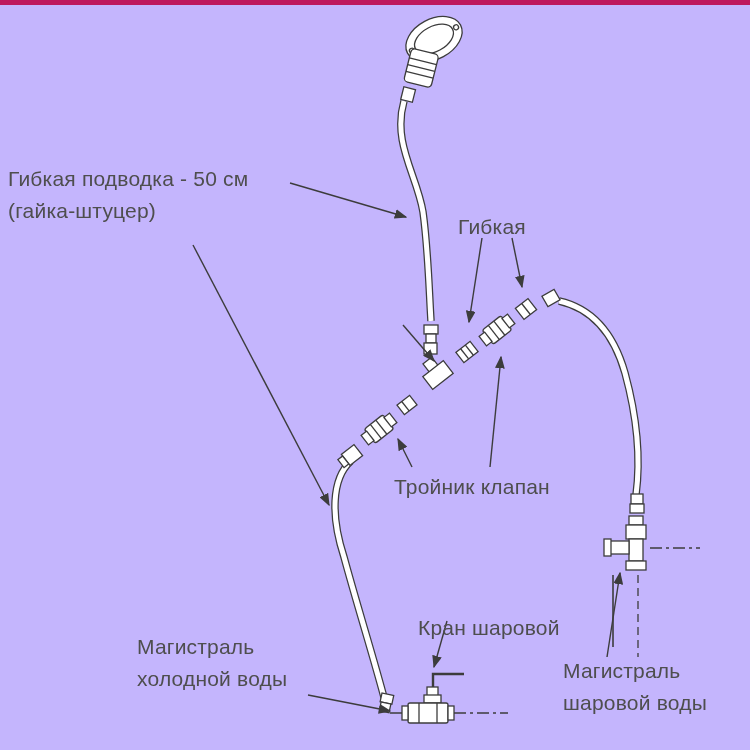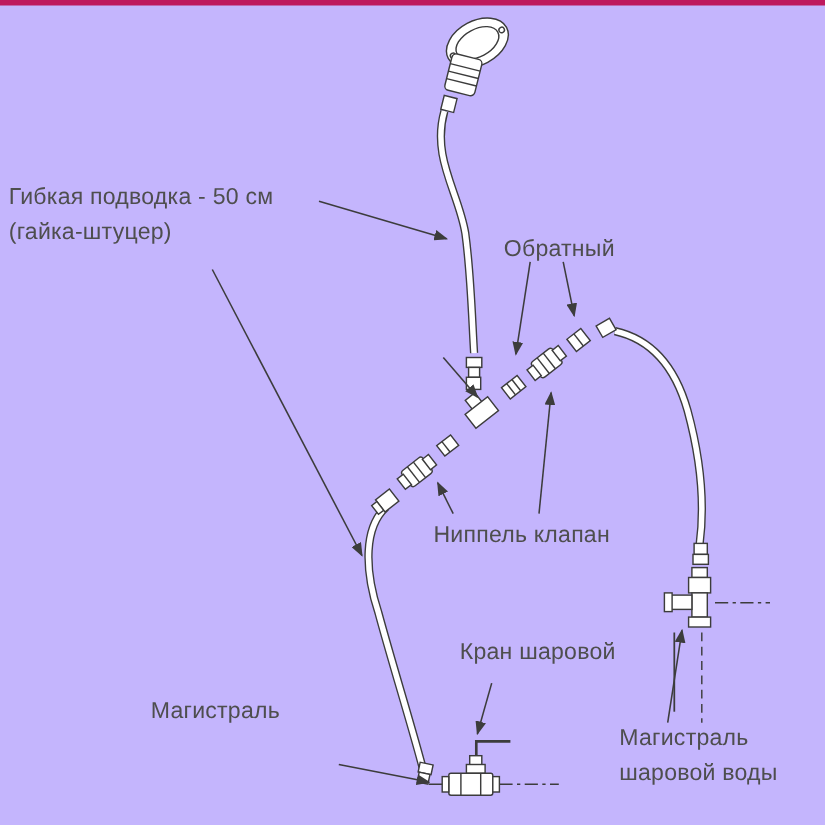--- a/index.html
+++ b/index.html
@@ -178,29 +178,30 @@
       <line x1="308" y1="690" x2="390" y2="706" marker-end="url(#arrowhead)"></line>
       <line x1="607" y1="652" x2="620" y2="568" marker-end="url(#arrowhead)"></line>
     </g>
   </svg>
 
   <div class="label" style="left:8px; top:158px;">
     <div>Гибкая подводка - 50 см</div>
     <div>(гайка-штуцер)</div>
   </div>
 
-  <div class="label" style="left:458px; top:206px;">Обратный</div>
-
-
-  <div class="label" style="left:394px; top:466px;">Ниппель клапан</div>
-
-  <div class="label" style="left:418px; top:572px;">Кран шаровой</div>
+  <div class="label" style="left:458px; top:206px;">Гибкая</div>
+
+
+  <div class="label" style="left:394px; top:466px;">Тройник клапан</div>
+
+  <div class="label" style="left:418px; top:607px;">Кран шаровой</div>
 
   <div class="label" style="left:137px; top:626px;">
     <div>Магистраль</div>
+    <div>холодной воды</div>
   </div>
 
   <div class="label" style="left:563px; top:650px;">
     <div>Магистраль</div>
     <div>шаровой воды</div>
   </div>
 
 </div>
 
 </body></html>

